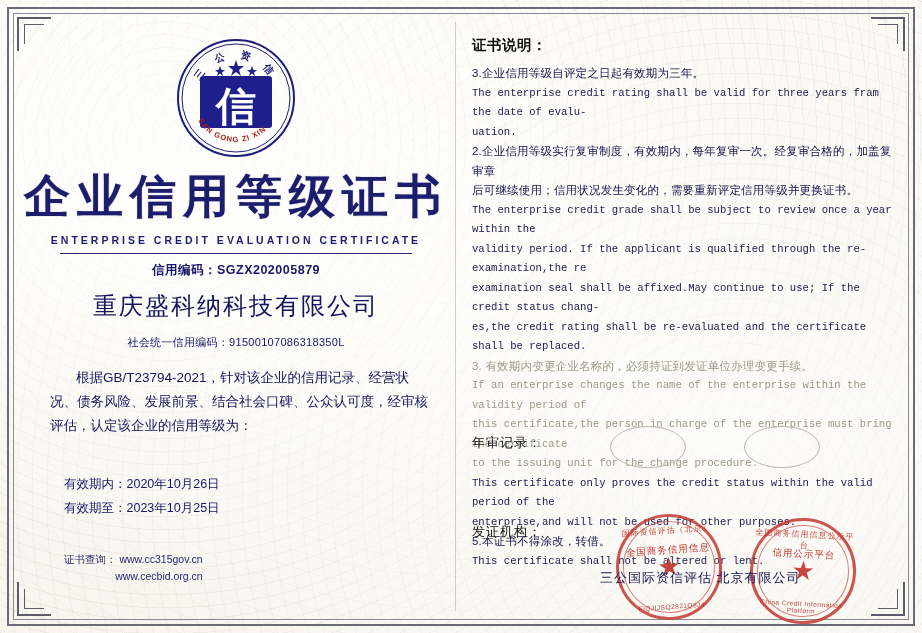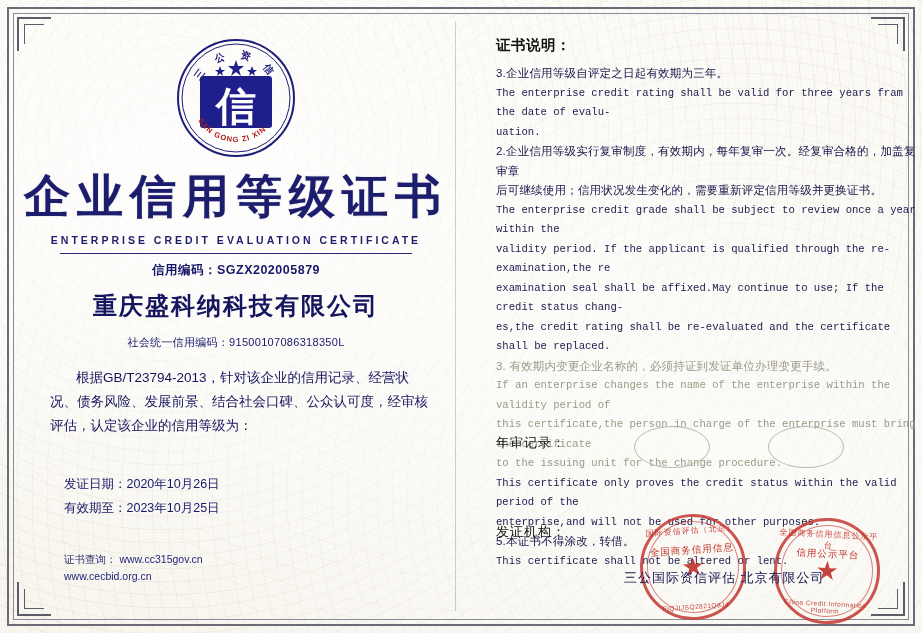--- a/index.html
+++ b/index.html
@@ -89,21 +89,21 @@
   .credit-no {
     margin-top: 8px;
     font-size: 12.5px;
     color: #17176b;
     letter-spacing: 0.5px;
     font-weight: bold;
   }
   .company {
     margin-top: 11px;
     font-family: "Liberation Serif", serif;
-    font-weight: bold;
+    font-weight: normal;
     font-size: 24px;
     letter-spacing: 2px;
     color: #15155f;
   }
   .usci {
     margin-top: 13px;
     font-size: 11px;
     color: #17176b;
     letter-spacing: 0.3px;
   }
@@ -126,21 +126,21 @@
   }
   .dates {
     position: absolute; left: 44px; bottom: 93px;
     text-align: left;
     font-size: 12.5px;
     line-height: 24px;
     color: #17176b;
   }
   .footer-left {
     position: absolute; left: 44px; bottom: 28px;
-    text-align: left;
+    text-align: right;
     font-size: 10.5px;
     line-height: 17px;
     color: #2a2a6e;
   }
   .footer-left .url { color: #24247a; }
   .qr-wrap {
     position: absolute; right: 44px; bottom: 37px;
     text-align: center;
   }
   .qr {
@@ -162,21 +162,21 @@
   .qr-eye3 {
     position: absolute; left: 2px; bottom: 2px; width: 16px; height: 16px;
     border: 3px solid #111; background: #fff;
   }
   .qr-caption {
     margin-top: 4px; font-size: 10.5px; color: #333;
   }
 
   
   .right {
-    position: absolute; left: 496px; top: 36px; width: 424px;
+    position: absolute; left: 472px; top: 36px; width: 424px;
   }
   .r-title {
     font-family: "Liberation Serif", serif;
     font-weight: bold;
     font-size: 14.5px;
     color: #111;
     letter-spacing: 0.5px;
   }
   .r-list {
     margin-top: 9px;
@@ -301,24 +301,24 @@
     </div>
 
     <div class="title-cn">企业信用等级证书</div>
     <div class="title-en">ENTERPRISE CREDIT EVALUATION CERTIFICATE</div>
     <div class="rule"></div>
 
     <div class="credit-no">信用编码：SGZX202005879</div>
     <div class="company">重庆盛科纳科技有限公司</div>
     <div class="usci">社会统一信用编码：91500107086318350L</div>
 
-    <div class="para">根据GB/T23794-2013，针对该企业的信用记录、经营状况、债务风险、发展前景、结合社会口碑、公众认可度，经审核评估，认定该企业的信用等级为：</div>
+    <div class="para">根据GB/T23794-2021，针对该企业的信用记录、经营状况、债务风险、发展前景、结合社会口碑、公众认可度，经审核评估，认定该企业的信用等级为：</div>
 
     <div class="dates">
-      <div>发证日期：2020年10月26日</div>
+      <div>有效期内：2020年10月26日</div>
       <div>有效期至：2023年10月25日</div>
     </div>
 
     <div class="footer-left">
       <div>
         <span>证书查询：</span>
         <span class="url">www.cc315gov.cn</span>
       </div>
       <div class="url">www.cecbid.org.cn</div>
     </div>

